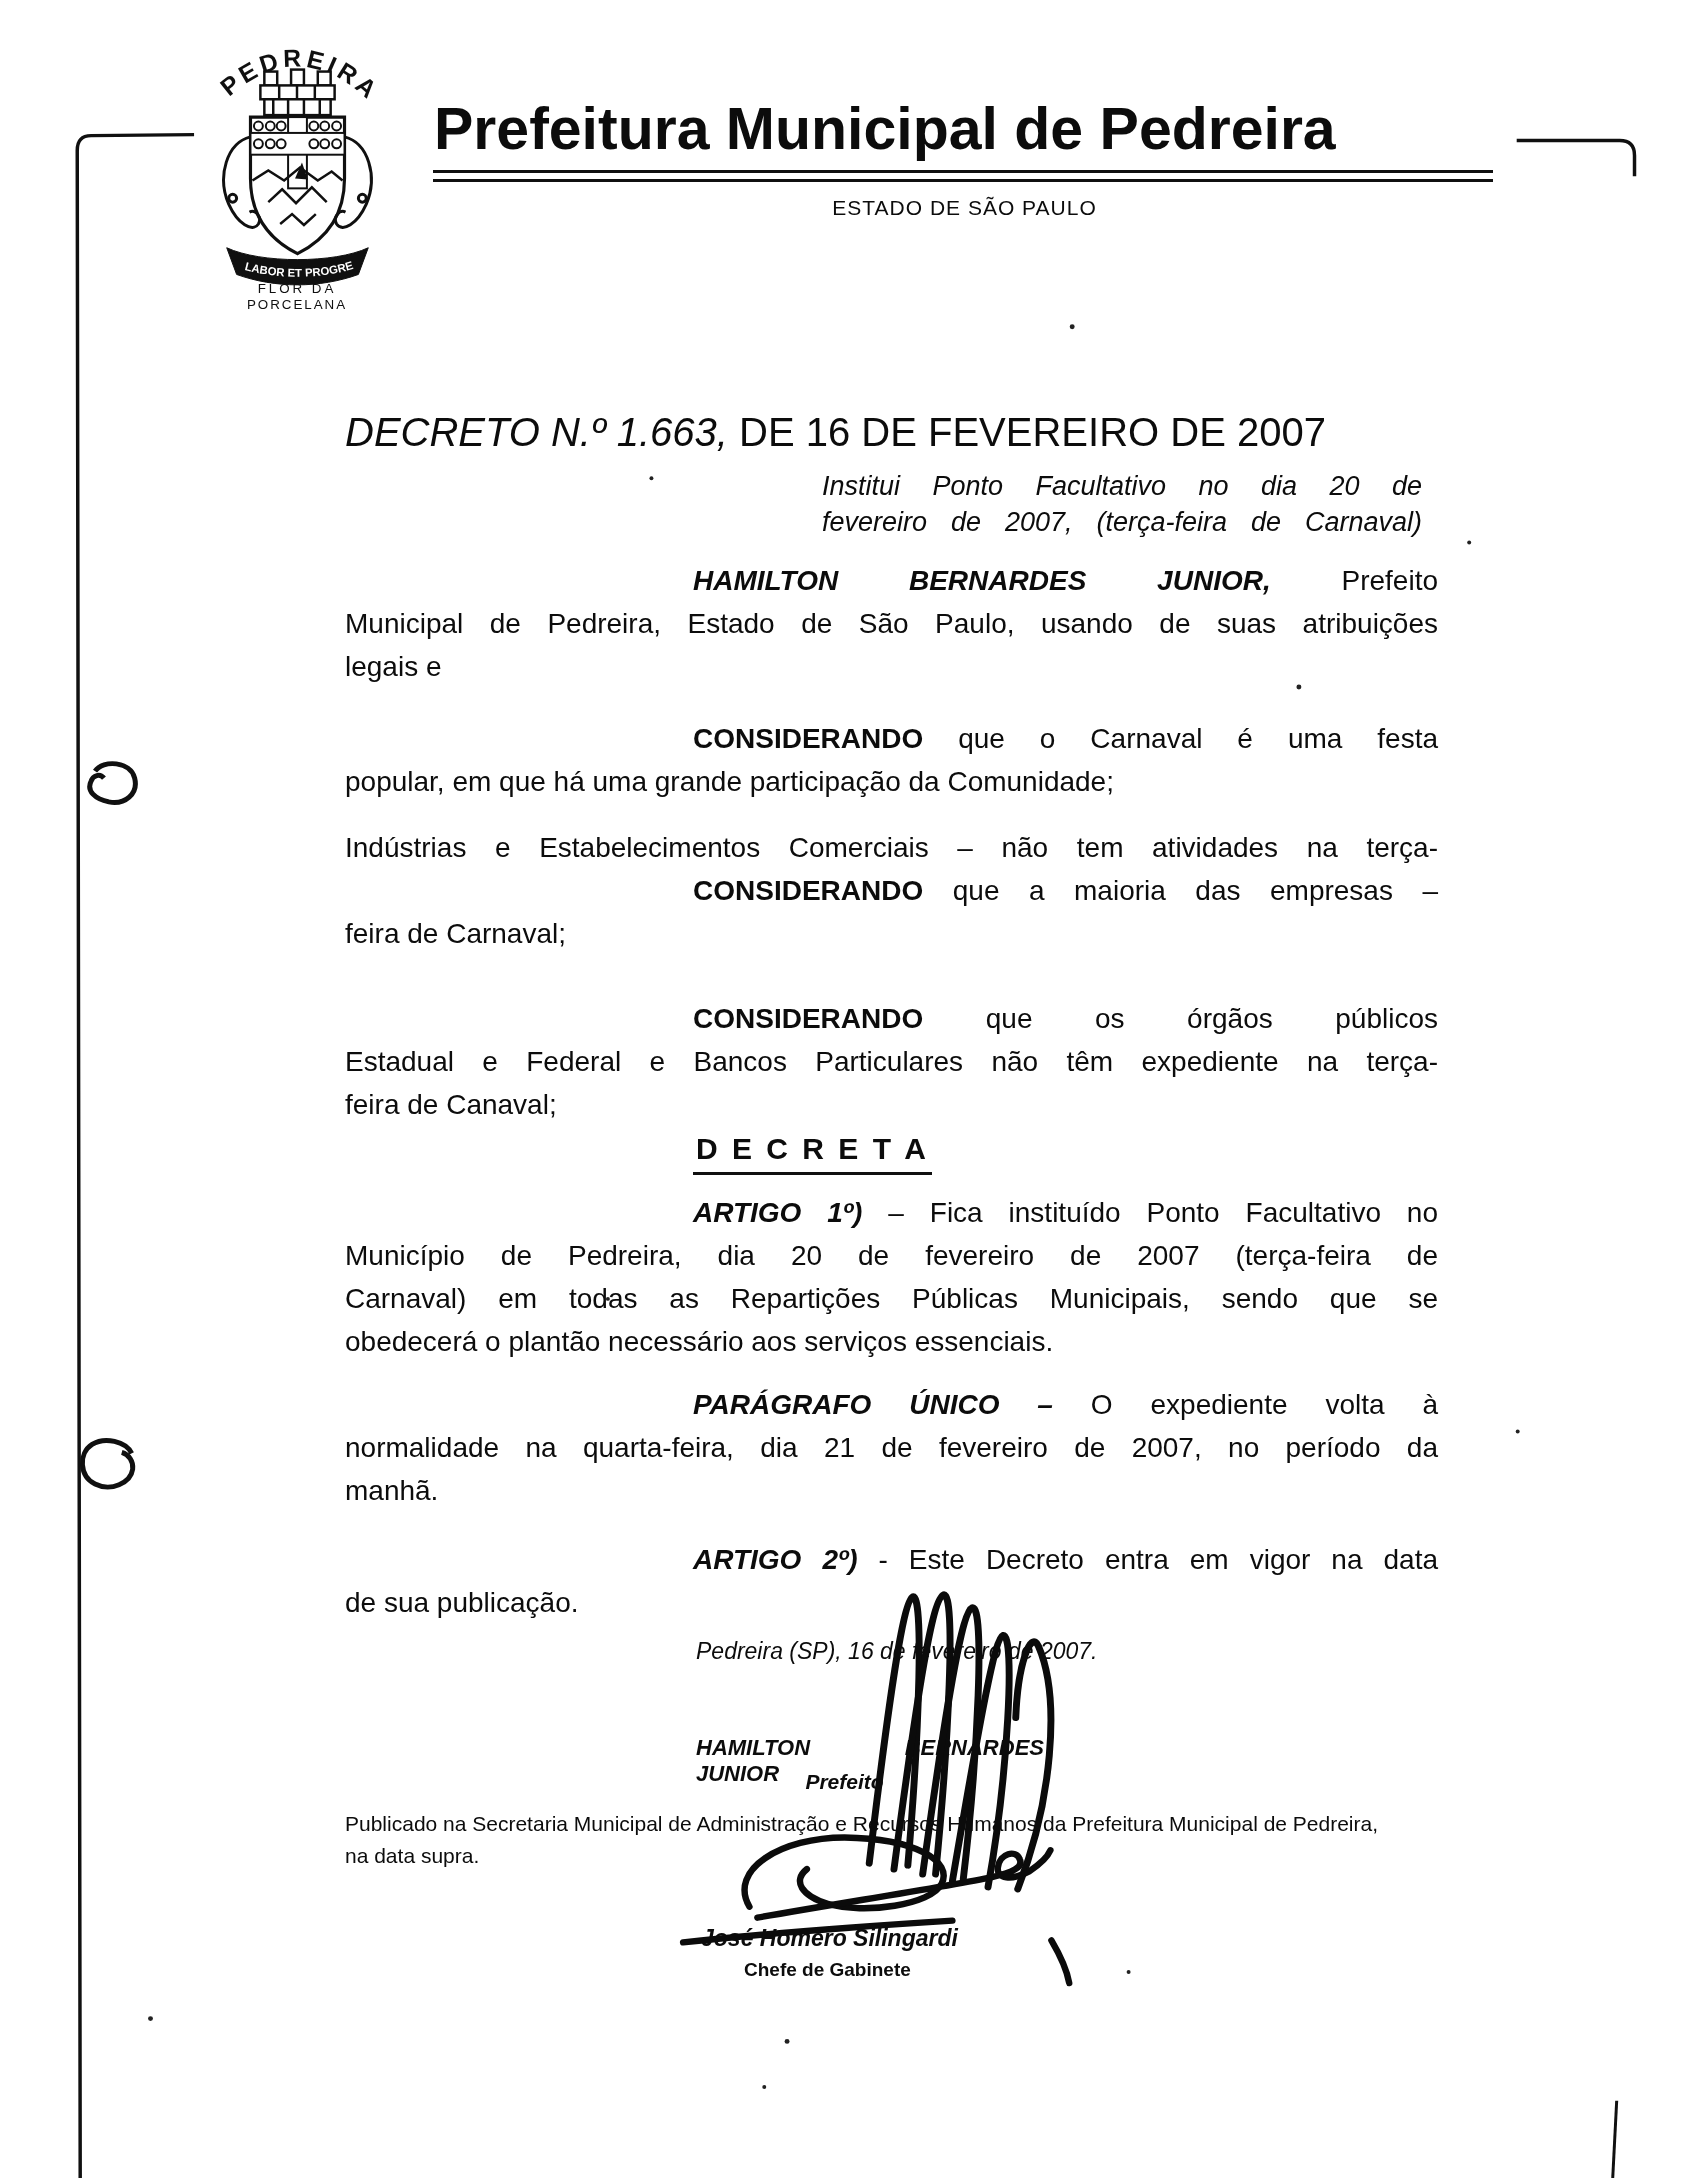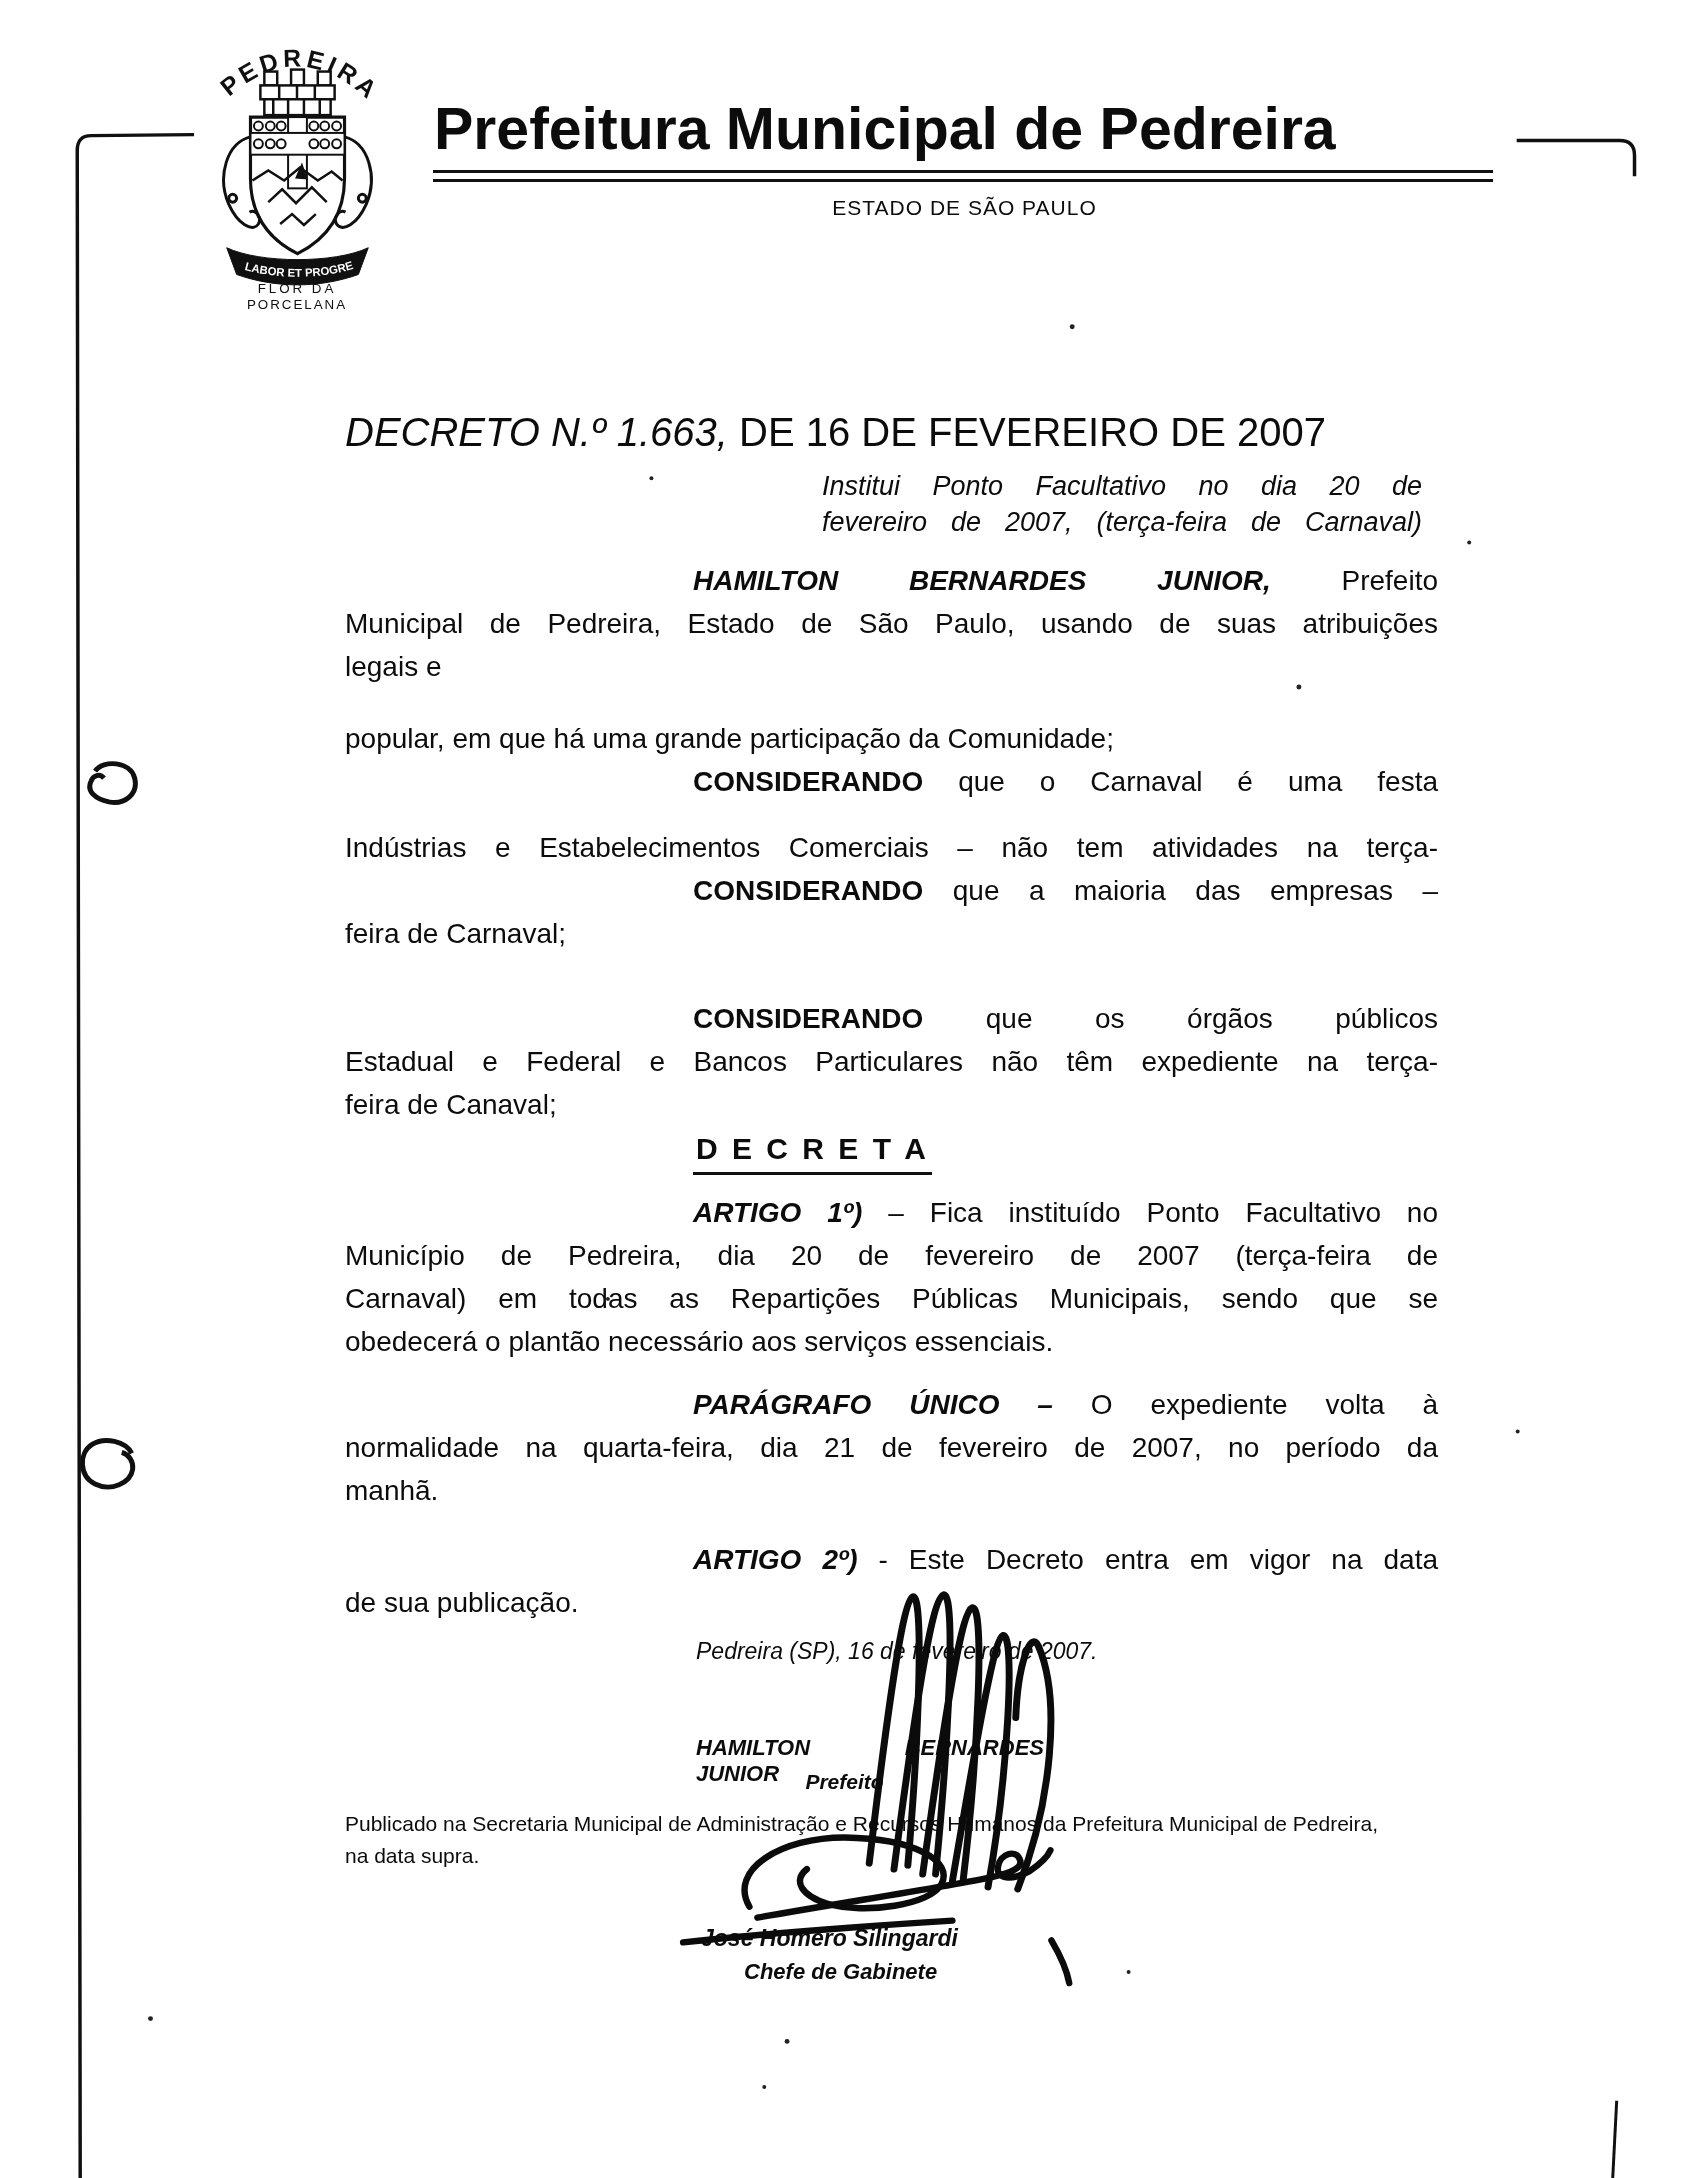--- a/index.html
+++ b/index.html
@@ -29,21 +29,21 @@
   .decreta span{display:inline-block;font-size:30px;font-weight:bold;letter-spacing:3px;
                 border-bottom:3.5px solid #101010;padding:0 3px 6px 3px;}
   
   .dateline{position:absolute;left:696px;top:1638px;font-size:23px;font-style:italic;}
   .signer1{position:absolute;left:696px;top:1735px;width:348px;font-size:22px;
            font-weight:bold;font-style:italic;text-align:justify;text-align-last:justify;}
   .signer1-role{position:absolute;left:696px;top:1770px;width:297px;text-align:center;
                 font-size:21px;font-weight:bold;font-style:italic;}
   .pubnote{position:absolute;left:345px;top:1808px;width:1099px;font-size:21px;line-height:32px;}
   .signer2{position:absolute;left:701px;top:1925px;font-size:23px;font-weight:bold;font-style:italic;}
-  .signer2-role{position:absolute;left:744px;top:1959px;font-size:22px;font-weight:bold;font-style:italic;}
+  .signer2-role{position:absolute;left:744px;top:1959px;font-size:19px;font-weight:bold;}
   .overlay{position:absolute;left:0;top:0;z-index:6;pointer-events:none;}
   .crest{position:absolute;left:201px;top:28px;}
 </style>
 </head>
 <body>
 
 <svg class="crest" width="193" height="292" viewBox="0 0 195 295">
   <defs>
     <path id="arcPath" d="M24,74 Q97,4 170,74"></path>
     <path id="bannerPath" d="M40,243 C75,254 120,254 155,243"></path>
@@ -119,22 +119,22 @@
   <div class="sline">fevereiro de 2007, (terça-feira de Carnaval)</div>
 </div>
 
 <div class="block" style="top:559px">
   <div class="line indent"><span class="bi">HAMILTON BERNARDES JUNIOR,</span> <span>Prefeito</span></div>
   <div class="line">Municipal de Pedreira, Estado de São Paulo, usando de suas atribuições</div>
   <div class="line last">legais e</div>
 </div>
 
 <div class="block" style="top:717px">
+  <div class="line indent"><span class="b">CONSIDERANDO</span> <span>que o Carnaval é uma festa</span></div>
   <div class="line last">popular, em que há uma grande participação da Comunidade;</div>
-  <div class="line indent"><span class="b">CONSIDERANDO</span> <span>que o Carnaval é uma festa</span></div>
 </div>
 
 <div class="block" style="top:826px">
   <div class="line">Indústrias e Estabelecimentos Comerciais – não tem atividades na terça-</div>
   <div class="line indent"><span class="b">CONSIDERANDO</span> <span>que a maioria das empresas –</span></div>
   <div class="line last">feira de Carnaval;</div>
 </div>
 
 <div class="block" style="top:997px">
   <div class="line indent"><span class="b">CONSIDERANDO</span> <span>que os órgãos públicos</span></div>

